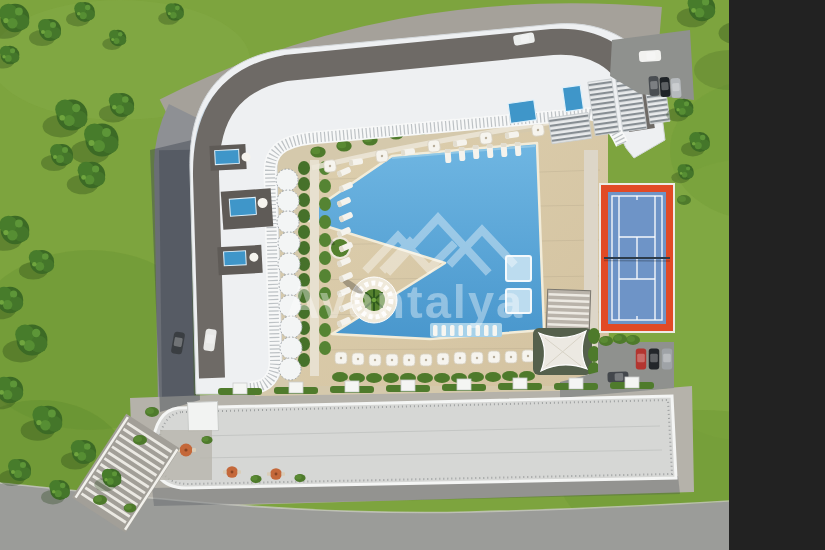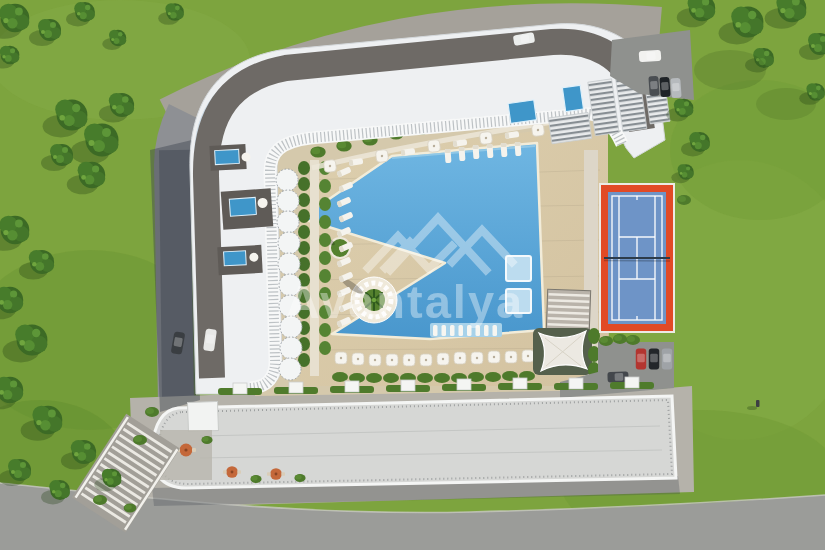--- a/index.html
+++ b/index.html
@@ -1,16 +1,16 @@
 <!DOCTYPE html>
 <html><head>
 <meta charset="utf-8">
 <style>
   html,body{margin:0;padding:0;background:#222;}
-  .stage{width:825px;height:550px;position:relative;overflow:hidden;}
+  .stage{width:729px;height:550px;position:relative;overflow:hidden;}
   svg{display:block;}
   .wm-text{font-family:"Liberation Sans","DejaVu Sans",sans-serif;font-weight:bold;font-size:47px;letter-spacing:2px;}
   .scallop{fill:#f3f5f5;stroke:#9aa0a6;stroke-width:1;stroke-dasharray:1.6 1.9;}
   .court-line{stroke:#ffffff;stroke-width:1.4;fill:none;opacity:.92;}
   .plank{stroke:#000;opacity:.05;stroke-width:1;}
   .railing{fill:none;stroke:#6f7275;stroke-width:2;stroke-dasharray:1 3;opacity:.55;}
 </style>
 </head>
 <body>
 

